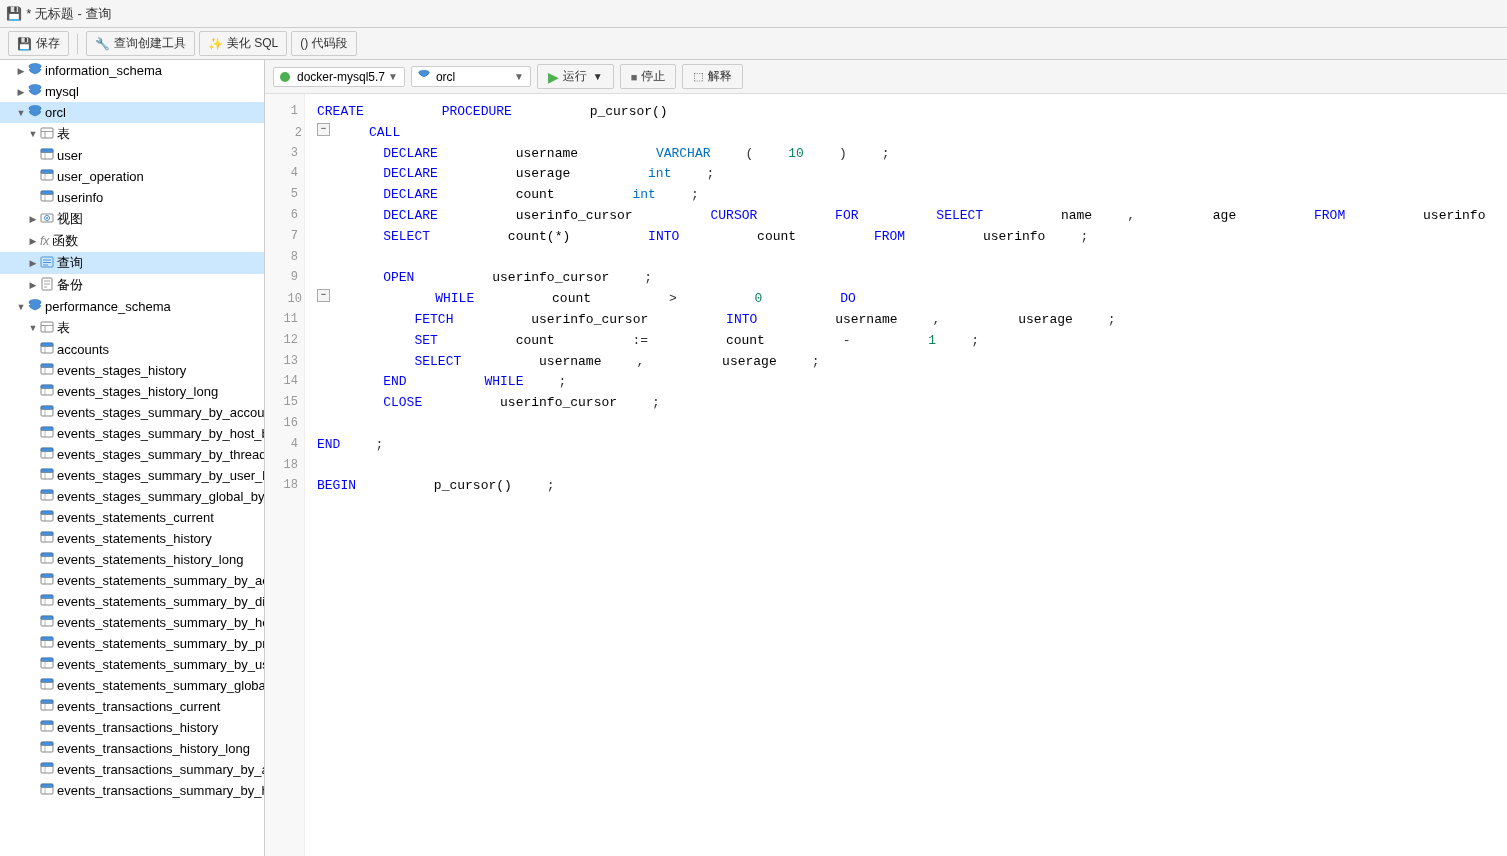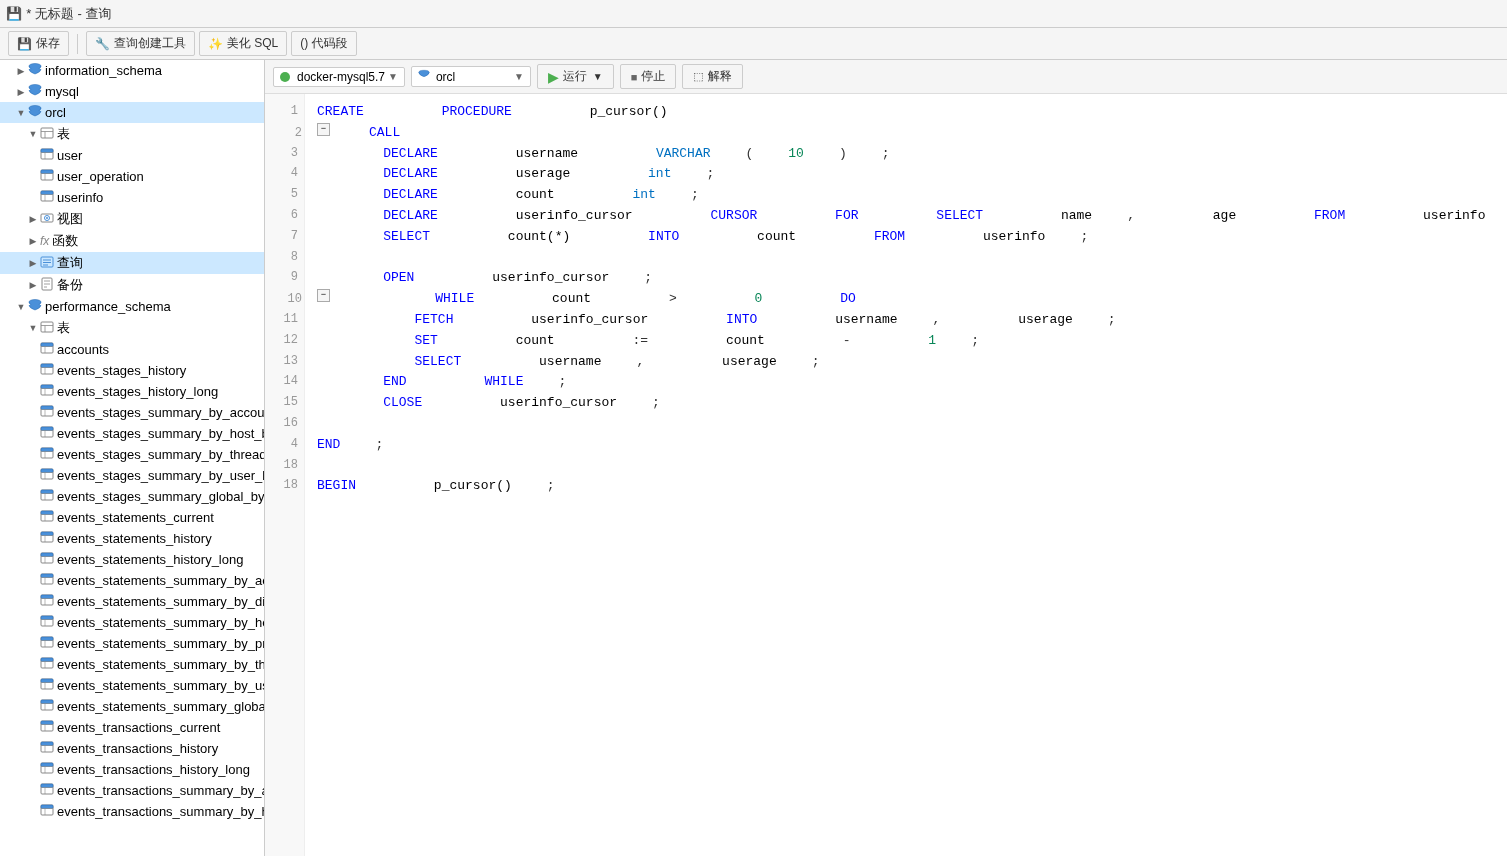--- a/index.html
+++ b/index.html
@@ -352,29 +352,20 @@
           <span>events_statements_summary_by_ho</span>
         </div>
         <div class="sidebar-item indent-3">
           <span style="margin-right:3px;"><svg width="14" height="14" viewBox="0 0 14 14">
               <rect x="1" y="2" width="12" height="10" rx="1" fill="#fff" stroke="#888" stroke-width="1"></rect>
               <rect x="1" y="2" width="12" height="3.5" rx="1" fill="#4a90d9" stroke="#2066b0" stroke-width="0.5"></rect>
               <line x1="1" y1="5.5" x2="13" y2="5.5" stroke="#888" stroke-width="0.6"></line>
               <line x1="5" y1="5.5" x2="5" y2="12" stroke="#888" stroke-width="0.6"></line>
             </svg></span>
           <span>events_statements_summary_by_pr</span>
-        </div>
-        <div class="sidebar-item indent-3">
-          <span style="margin-right:3px;"><svg width="14" height="14" viewBox="0 0 14 14">
-              <rect x="1" y="2" width="12" height="10" rx="1" fill="#fff" stroke="#888" stroke-width="1"></rect>
-              <rect x="1" y="2" width="12" height="3.5" rx="1" fill="#4a90d9" stroke="#2066b0" stroke-width="0.5"></rect>
-              <line x1="1" y1="5.5" x2="13" y2="5.5" stroke="#888" stroke-width="0.6"></line>
-              <line x1="5" y1="5.5" x2="5" y2="12" stroke="#888" stroke-width="0.6"></line>
-            </svg></span>
-          <span>events_statements_summary_by_th</span>
         </div>
         <div class="sidebar-item indent-3">
           <span style="margin-right:3px;"><svg width="14" height="14" viewBox="0 0 14 14">
               <rect x="1" y="2" width="12" height="10" rx="1" fill="#fff" stroke="#888" stroke-width="1"></rect>
               <rect x="1" y="2" width="12" height="3.5" rx="1" fill="#4a90d9" stroke="#2066b0" stroke-width="0.5"></rect>
               <line x1="1" y1="5.5" x2="13" y2="5.5" stroke="#888" stroke-width="0.6"></line>
               <line x1="5" y1="5.5" x2="5" y2="12" stroke="#888" stroke-width="0.6"></line>
             </svg></span>
           <span>events_statements_summary_by_us</span>
         </div>

